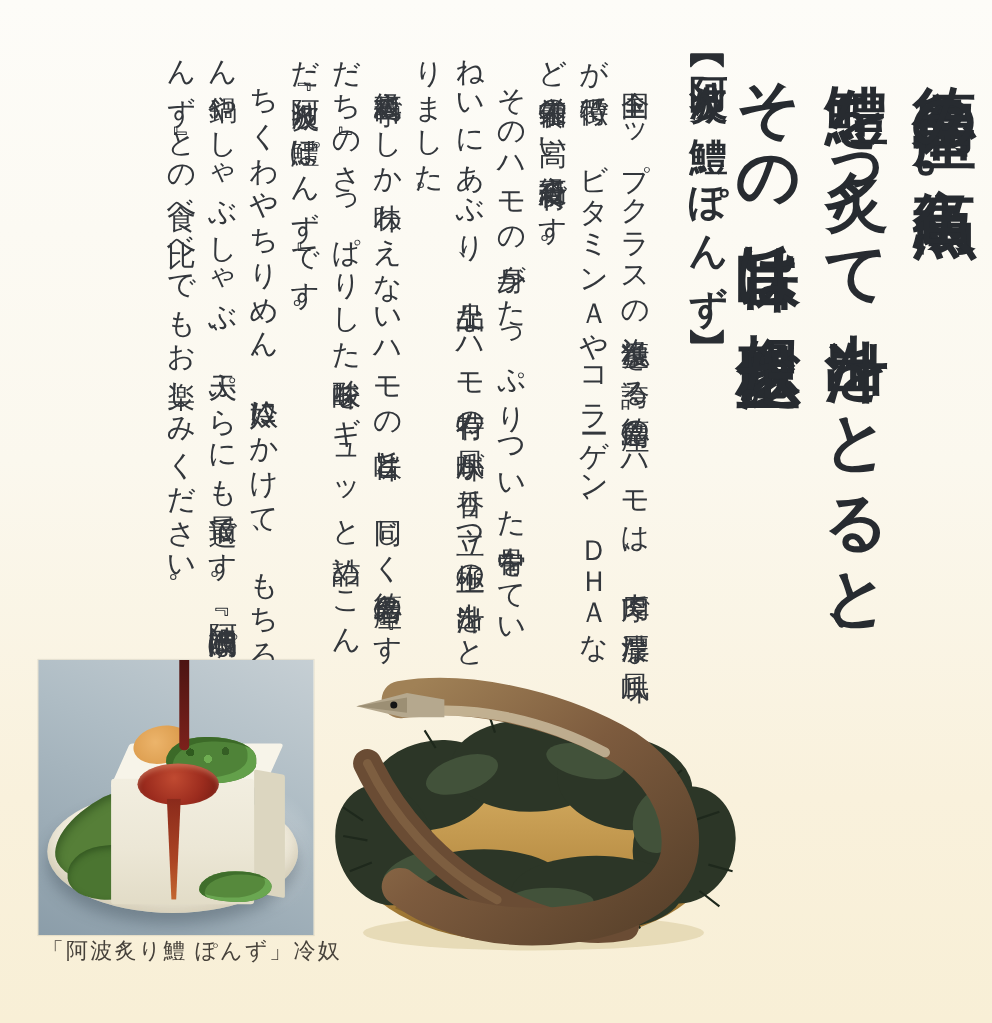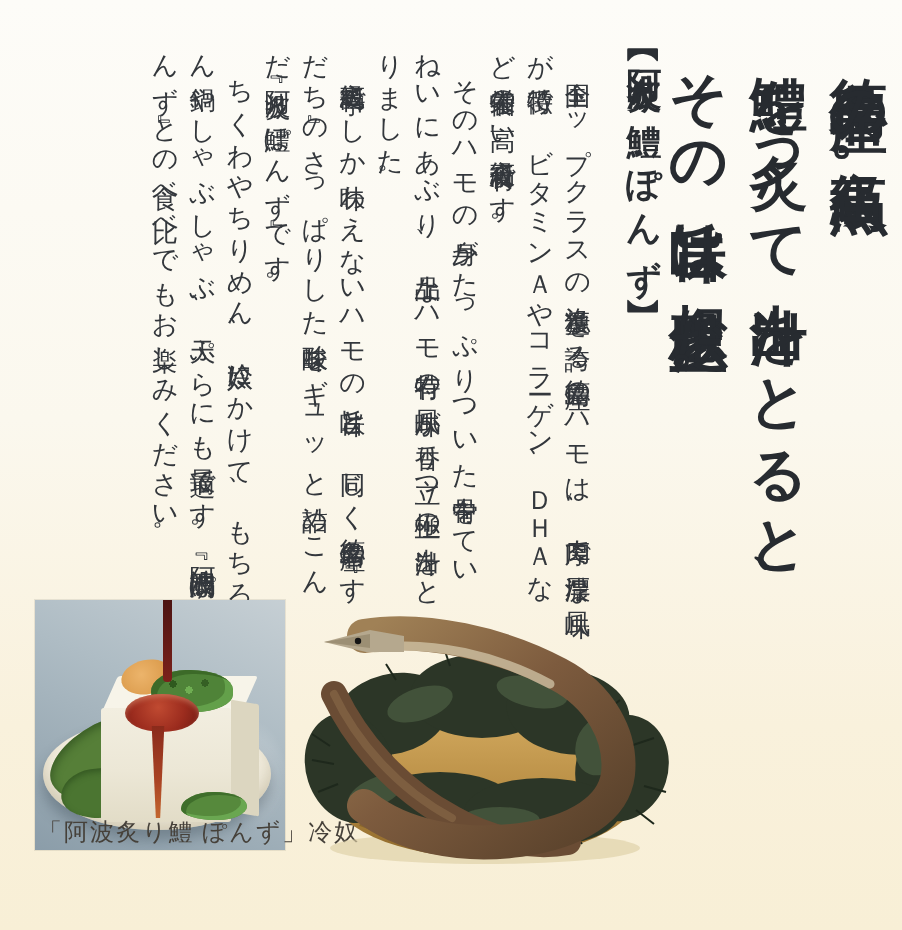--- a/index.html
+++ b/index.html
@@ -69,22 +69,22 @@
     box-shadow:inset 5px 3px 0 #3f6e2b, inset -6px -4px 0 #6aa751;}
   .sauce-stream{position:absolute;left:128px;top:0;width:9px;height:82px;border-radius:0 0 4px 4px;
     background:linear-gradient(180deg,#4c1412,#7c211b);}
   .sauce-pool{position:absolute;left:90px;top:94px;width:74px;height:38px;border-radius:50%;
     background:radial-gradient(circle at 45% 35%,#c04a31 0%,#9c2c1e 55%,#6f1a12 100%);
     box-shadow:inset 0 3px 5px rgba(255,200,160,.35);}
   .sauce-drip{position:absolute;left:114px;top:126px;width:18px;height:92px;
     background:linear-gradient(180deg,#8a2a1b 0%,#aa4424 60%,#c3662f 100%);
     clip-path:polygon(15% 0,85% 0,62% 100%,38% 100%);}
   .caption{
-    position:absolute;left:38px;top:816px;
-    font-size:24px;letter-spacing:2px;color:#46413a;
+    position:absolute;left:38px;top:851px;
+    font-size:20px;letter-spacing:2px;color:#46413a;
   }
   
   .hamo-photo{position:absolute;left:300px;top:596px;width:370px;height:280px;}
 </style>
 </head>
 <body>
 
 <div class="page">
 
   <div class="vtext headline">

